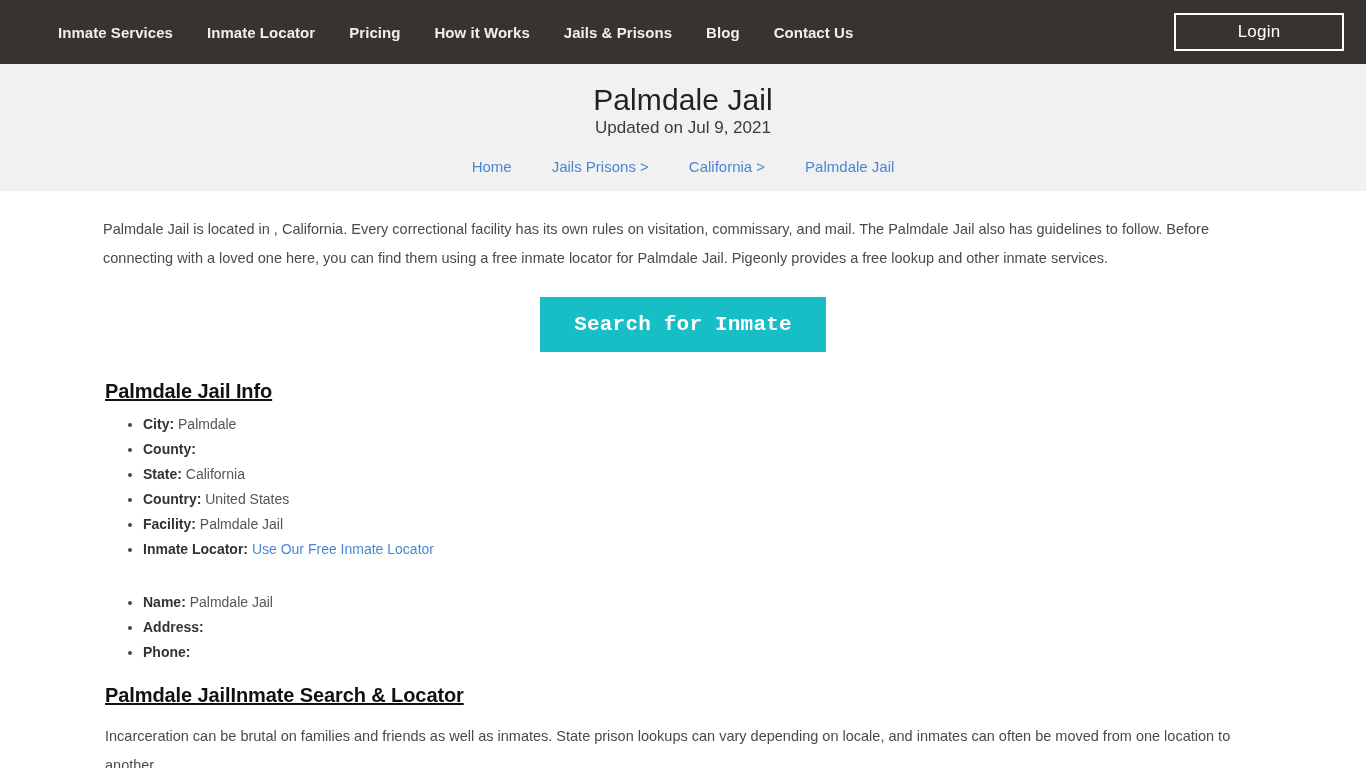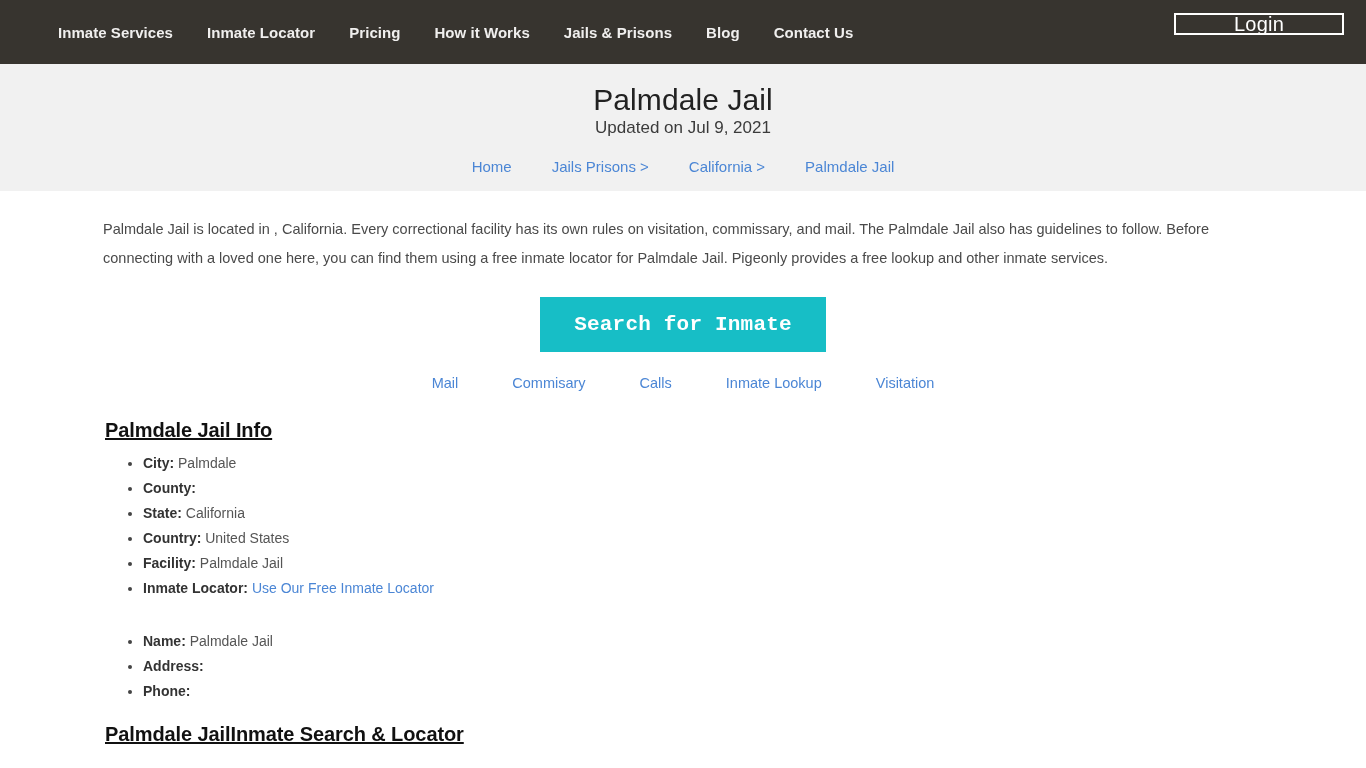--- a/index.html
+++ b/index.html
@@ -55,25 +55,25 @@
     font-weight: 600;
     padding: 0 16px;
     white-space: nowrap;
     letter-spacing: 0.05px;
   }
   .login-btn {
     position: absolute;
     right: 22px;
     top: 13px;
     width: 170px;
-    height: 22px;
+    height: 38px;
     border: 2px solid #ffffff;
     background: transparent;
     color: #ffffff;
-    font-size: 20px;
+    font-size: 17px;
     font-family: "Liberation Sans", sans-serif;
     display: flex;
     align-items: center;
     justify-content: center;
     cursor: pointer;
     letter-spacing: 0.2px;
   }
 
   
   .title-band {
@@ -235,27 +235,20 @@
 </div>
 
 <div class="content">
 
   <p class="intro">Palmdale Jail is located in , California. Every correctional facility has its own rules on visitation, commissary, and mail. The Palmdale Jail also has guidelines to follow. Before connecting with a loved one here, you can find them using a free inmate locator for Palmdale Jail. Pigeonly provides a free lookup and other inmate services.</p>
 
   <div class="cta-wrap">
     <button class="cta-btn">Search for Inmate</button>
   </div>
 
-  <div class="quick-links">
-    <a href="#">Mail</a>
-    <a href="#">Commisary</a>
-    <a href="#">Calls</a>
-    <a href="#">Inmate Lookup</a>
-    <a href="#">Visitation</a>
-  </div>
 
   <div class="section">
     <h2 class="section-heading">Palmdale Jail Info</h2>
 
     <ul class="info-list">
       <li><b>City:</b> <span>Palmdale</span></li>
       <li><b>County:</b> <span></span></li>
       <li><b>State:</b> <span>California</span></li>
       <li><b>Country:</b> <span>United States</span></li>
       <li><b>Facility:</b> <span>Palmdale Jail</span></li>

